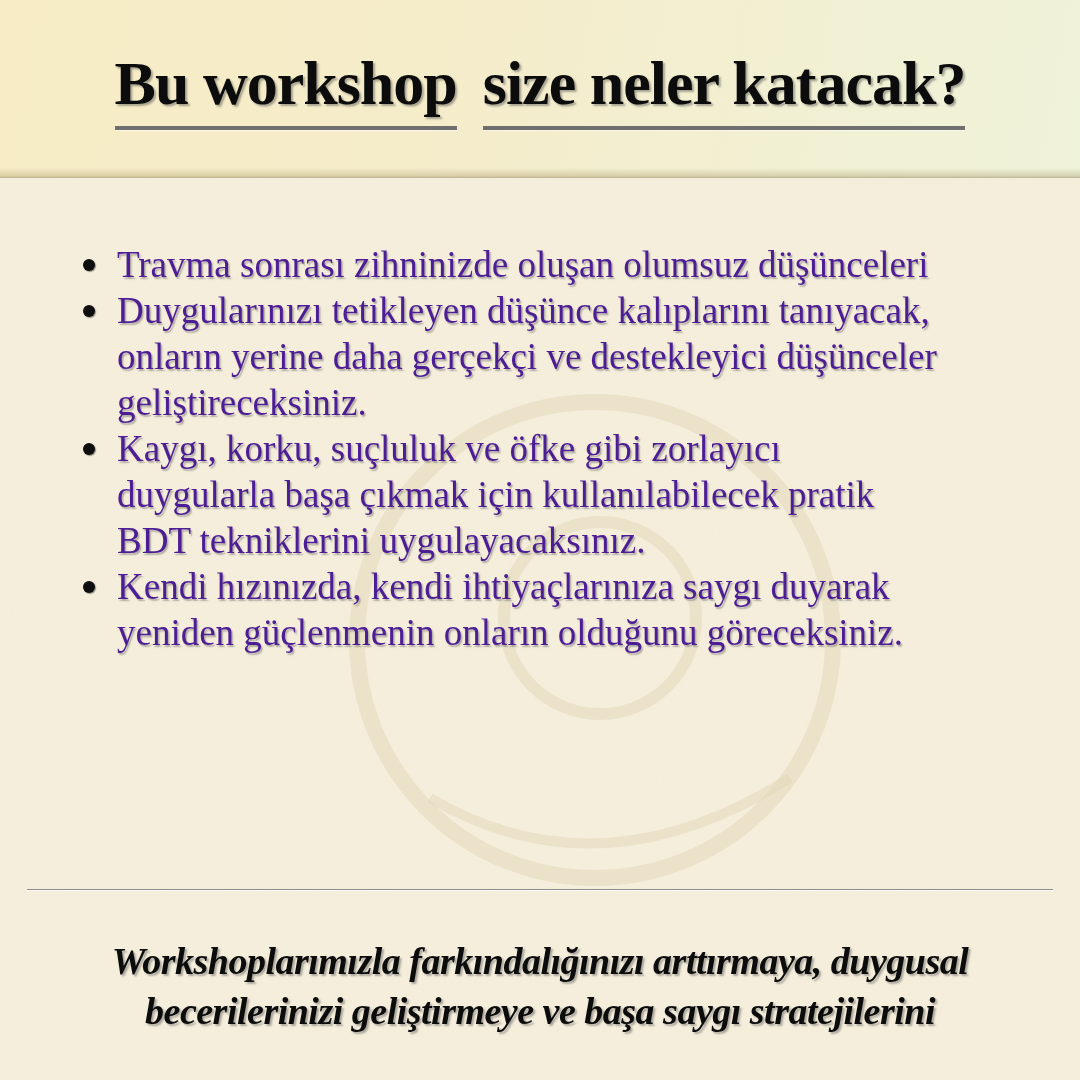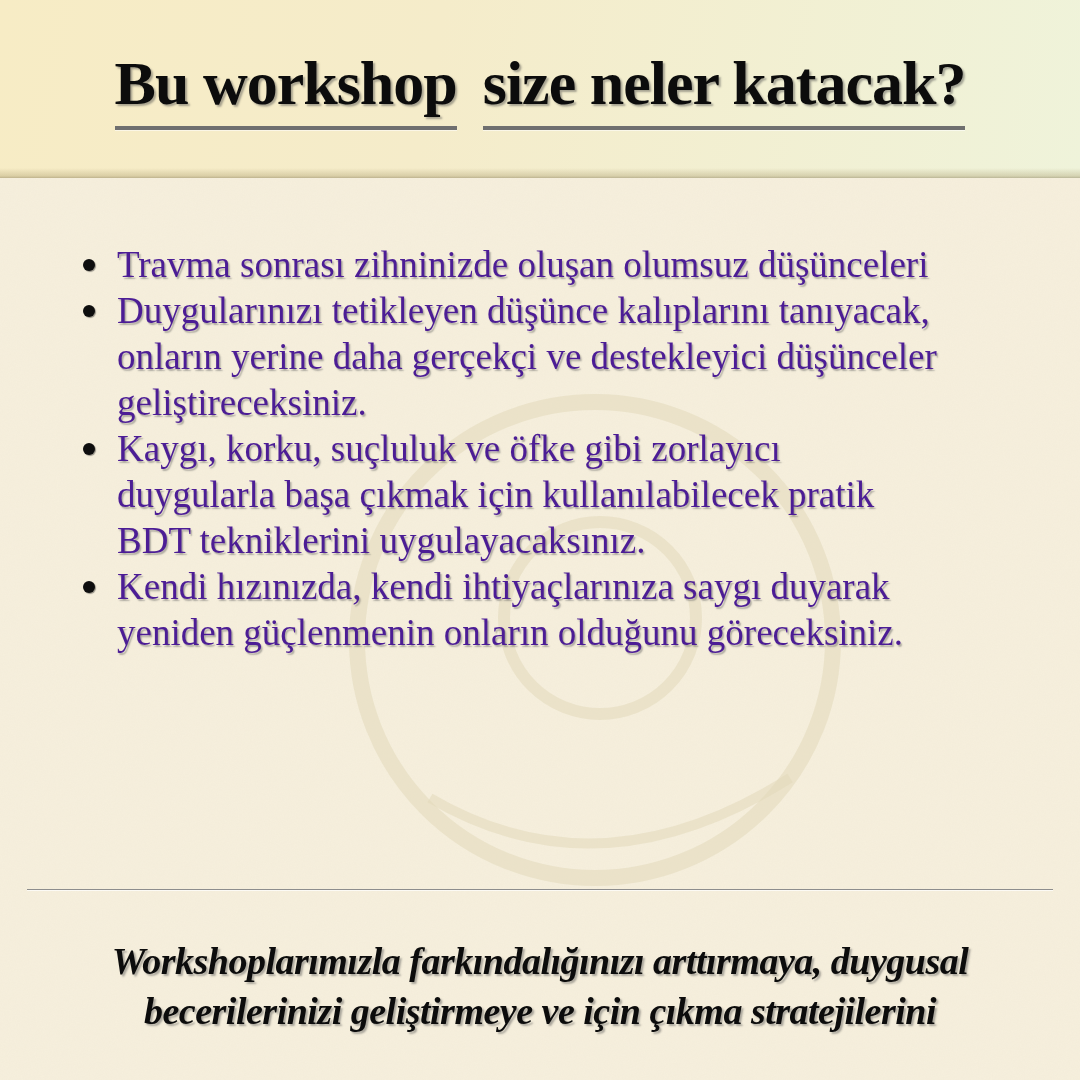--- a/index.html
+++ b/index.html
@@ -174,16 +174,16 @@
       <span class="bullet-dot"></span>
       <div class="bullet-line">Kendi hızınızda, kendi ihtiyaçlarınıza saygı duyarak</div>
       <div class="bullet-line">yeniden güçlenmenin onların olduğunu göreceksiniz.</div>
     </li>
   </ul>
 
   <div class="divider"></div>
 
   <footer class="footer">
     <div class="footer-line">Workshoplarımızla farkındalığınızı arttırmaya, duygusal</div>
-    <div class="footer-line">becerilerinizi geliştirmeye ve için çıkma stratejilerini</div>
+    <div class="footer-line">becerilerinizi geliştirmeye ve başa saygı stratejilerini</div>
   </footer>
 
 </div>
 
 </body></html>

